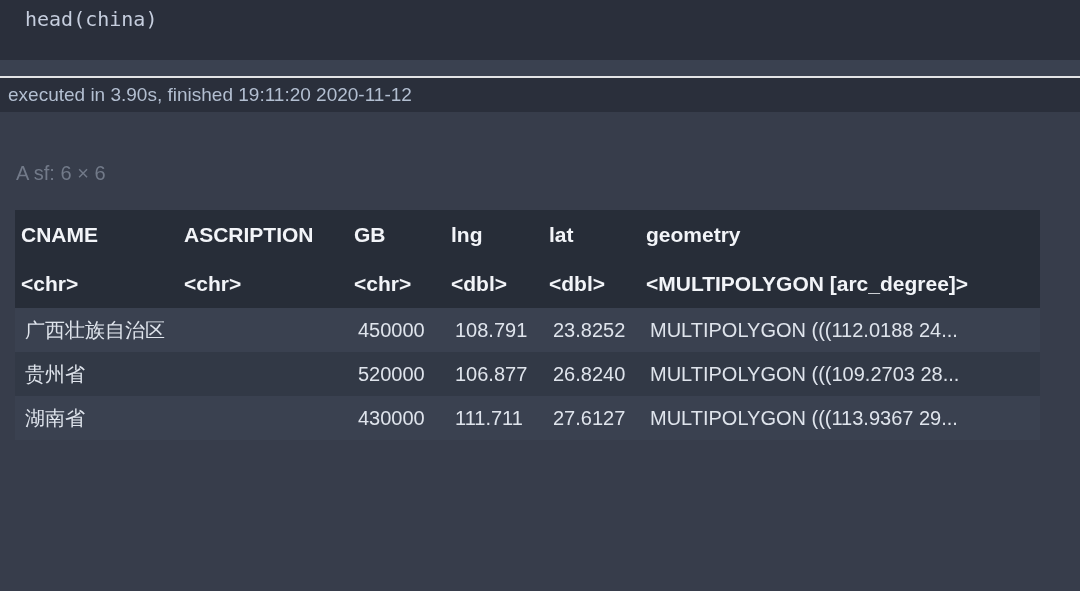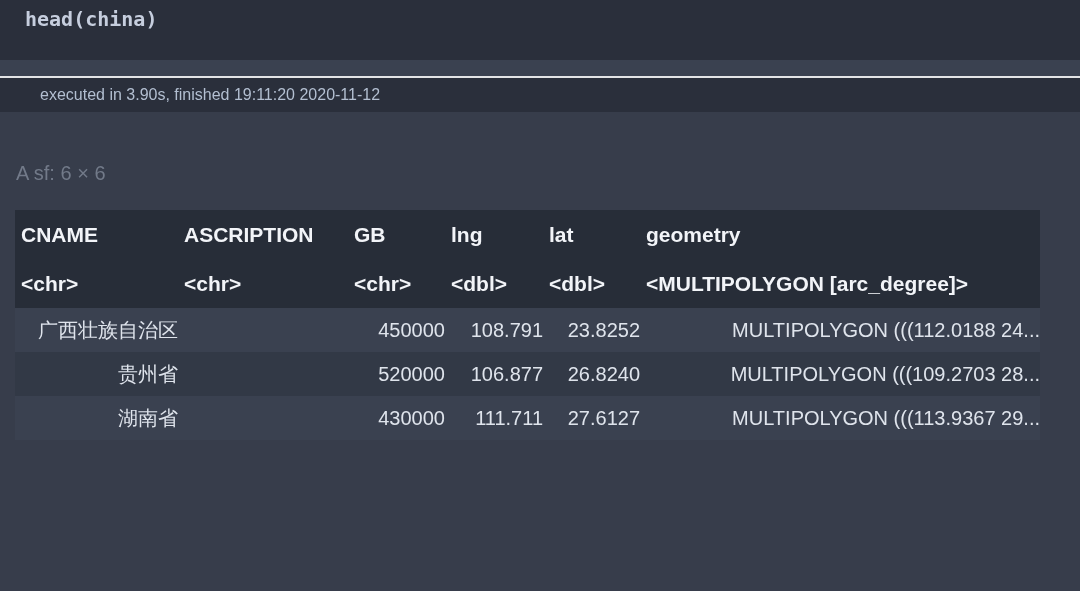--- a/index.html
+++ b/index.html
@@ -19,21 +19,20 @@
   * { margin:0; padding:0; box-sizing:border-box; }
   html,body { width:1080px; height:591px; overflow:hidden; }
   body {
     position:relative;
     background:var(--page_bg);
     font-family:"Liberation Sans","DejaVu Sans",sans-serif;
   }
   .code-cell {
     position:absolute; left:0; top:0; width:1080px; height:60px;
     background:var(--panel_bg);
-    font-weight:bold;
   }
   .code-line {
     position:absolute; left:25px; top:5px;
     font-family:"DejaVu Sans Mono","Liberation Mono",monospace;
     font-size:20px; line-height:28px; color:var(--code_text);
     white-space:pre;
   }
   .gap-band {
     position:absolute; left:0; top:60px; width:1080px; height:16px;
     background:var(--gap_band);
@@ -41,21 +40,21 @@
   .divider-line {
     position:absolute; left:0; top:76px; width:1080px; height:2px;
     background:var(--divider);
   }
   .status-bar {
     position:absolute; left:0; top:78px; width:1080px; height:34px;
     background:var(--panel_bg);
   }
   .status-text {
     position:absolute; left:8px; top:0; height:26px; line-height:34px;
-    font-size:16px; color:var(--status_text); white-space:nowrap;margin-left:32px;
+    font-size:19px; color:var(--status_text); white-space:nowrap;
   }
   .table-caption {
     position:absolute; left:16px; top:160px;
     font-size:20px; line-height:26px; color:var(--muted_text);
     white-space:nowrap;
   }
   .dataframe-wrap {
     position:absolute; left:15px; top:210px;
   }
   table.dataframe {
@@ -70,21 +69,21 @@
   table.dataframe th, table.dataframe td {
     padding:0 0 0 10px;
     text-align:left; vertical-align:middle;
     white-space:nowrap; overflow:hidden;
   }
   table.dataframe thead tr { background:var(--header_bg); }
   table.dataframe thead th {
     height:49px; font-weight:bold; font-size:21px; color:var(--header_text);padding-left:6px;
   }
   table.dataframe tbody td {
-    height:44px; font-size:20px; font-weight:normal; color:var(--body_text);text-align:right;
+    height:44px; font-size:20px; font-weight:normal; color:var(--body_text);
   }
   table.dataframe tbody tr:nth-child(odd)  { background:var(--row_odd); }
   table.dataframe tbody tr:nth-child(even) { background:var(--row_even); }
 </style>
 </head>
 <body>
 
 <div class="code-cell">
   <div class="code-line">head(china)</div>
 </div>

